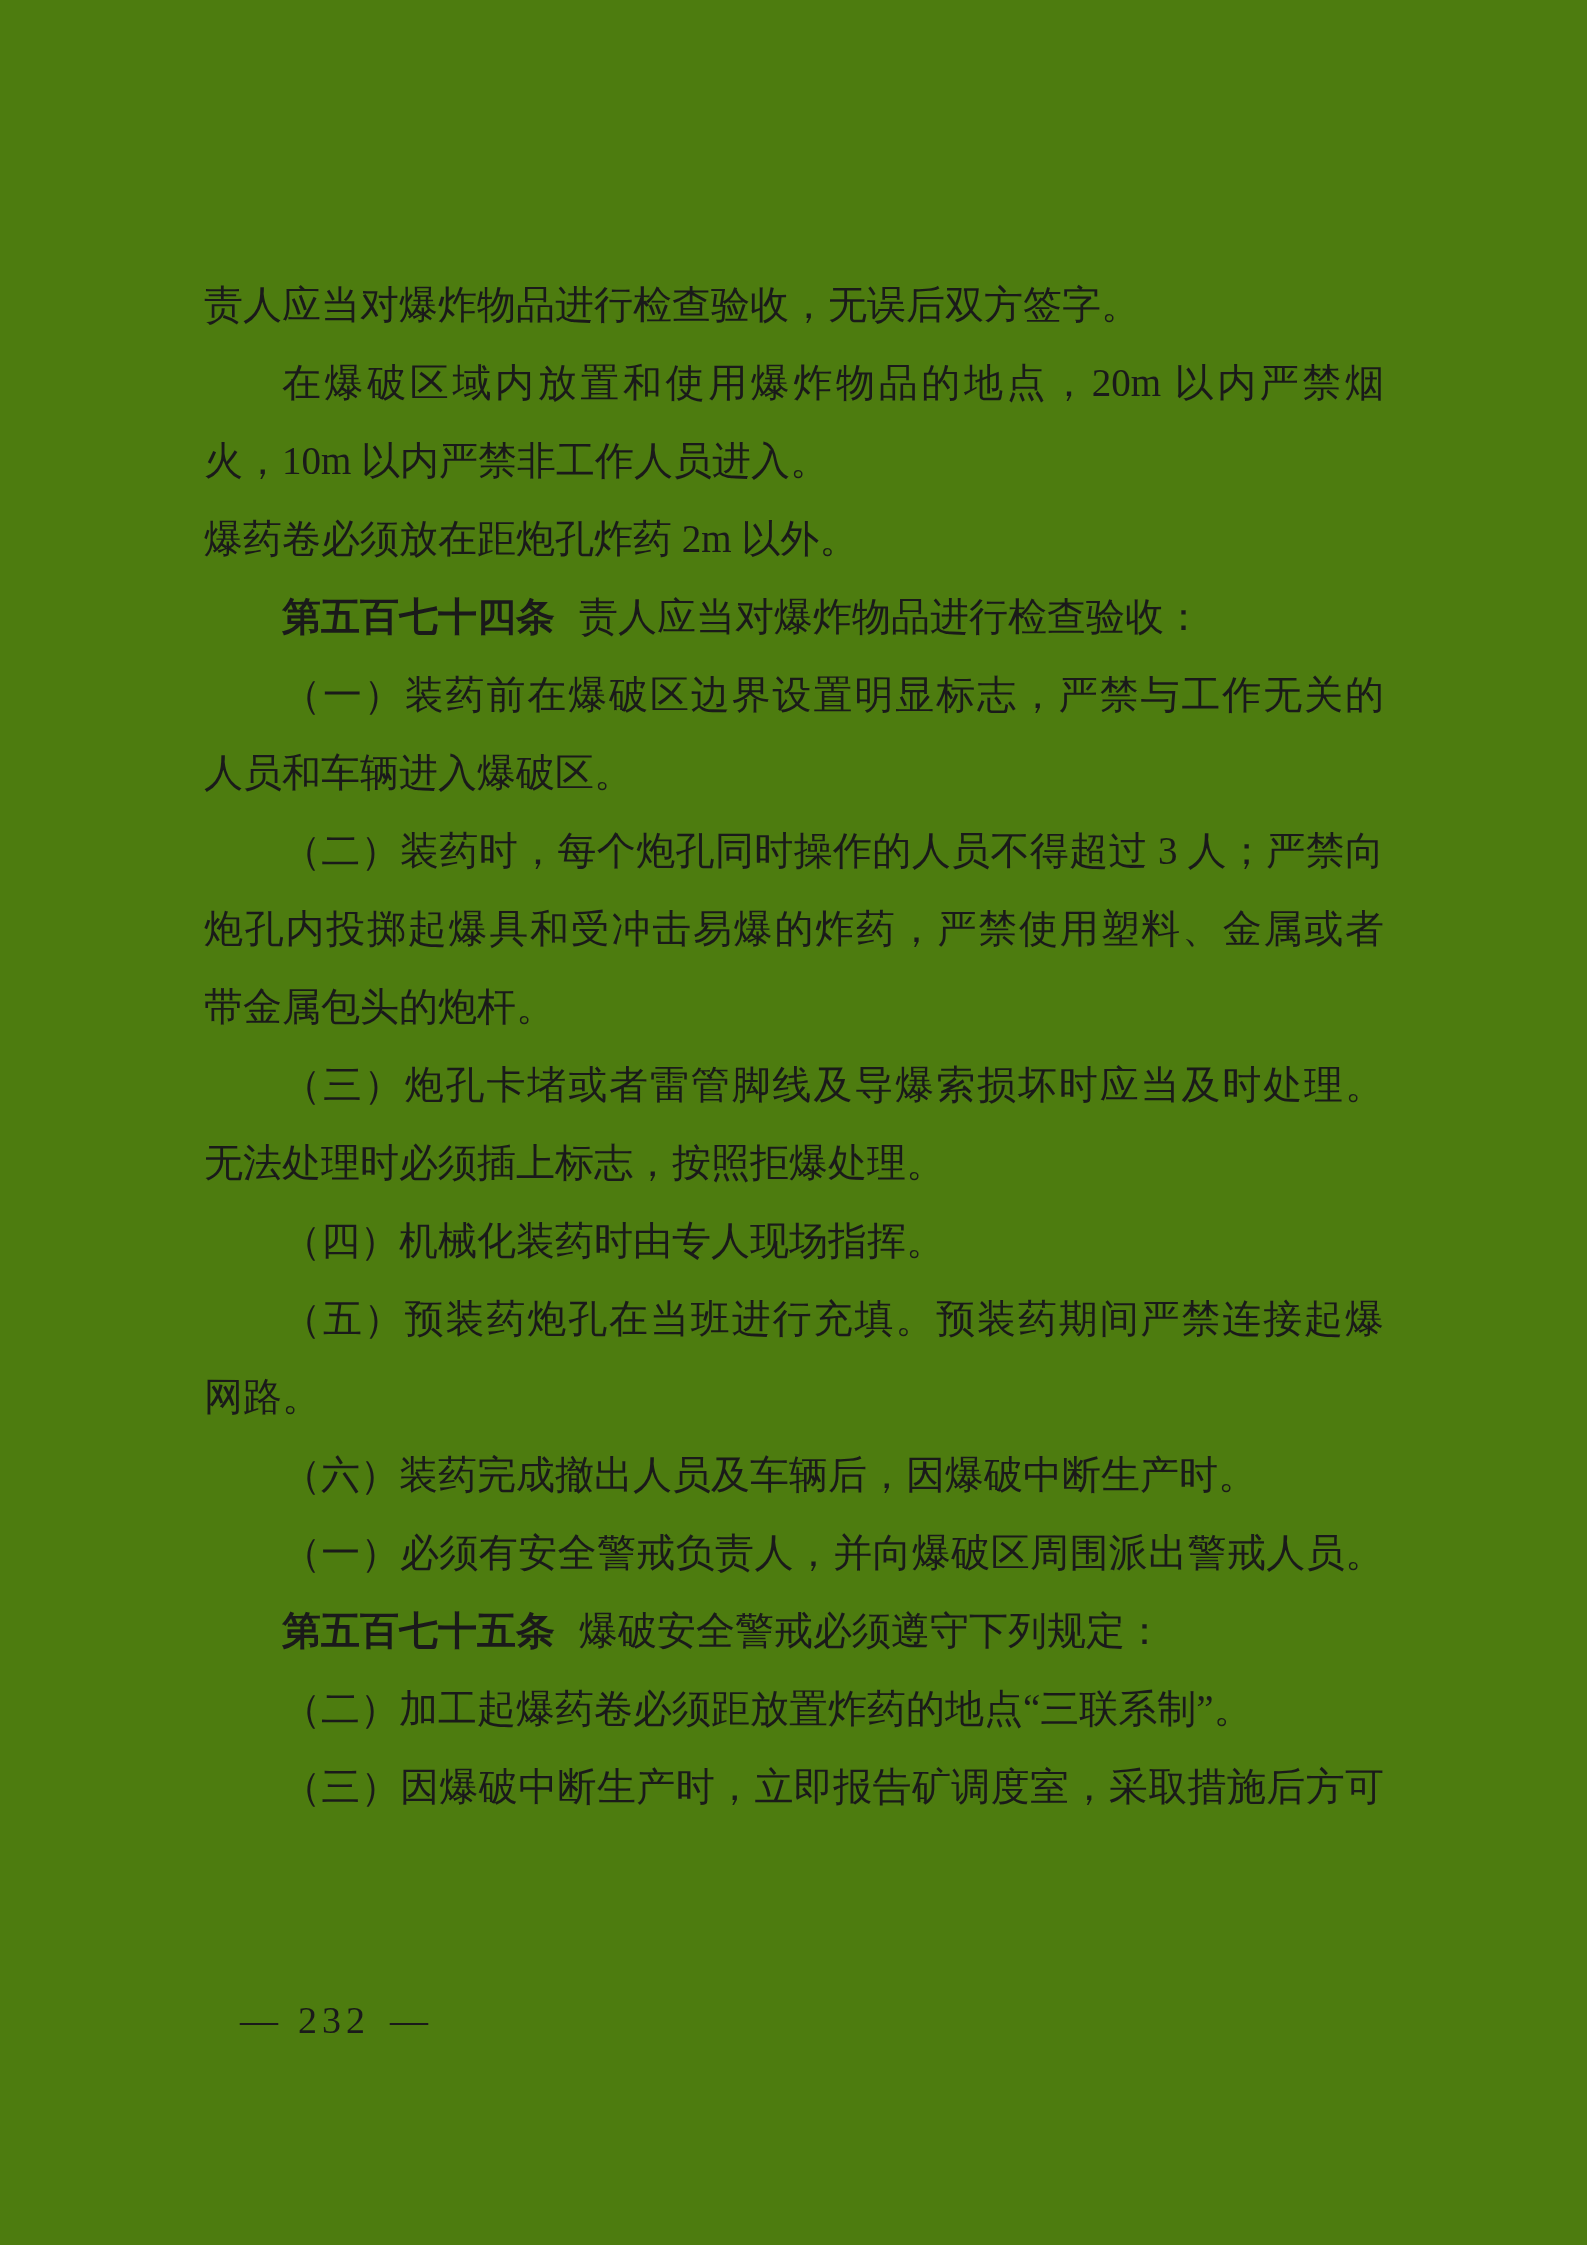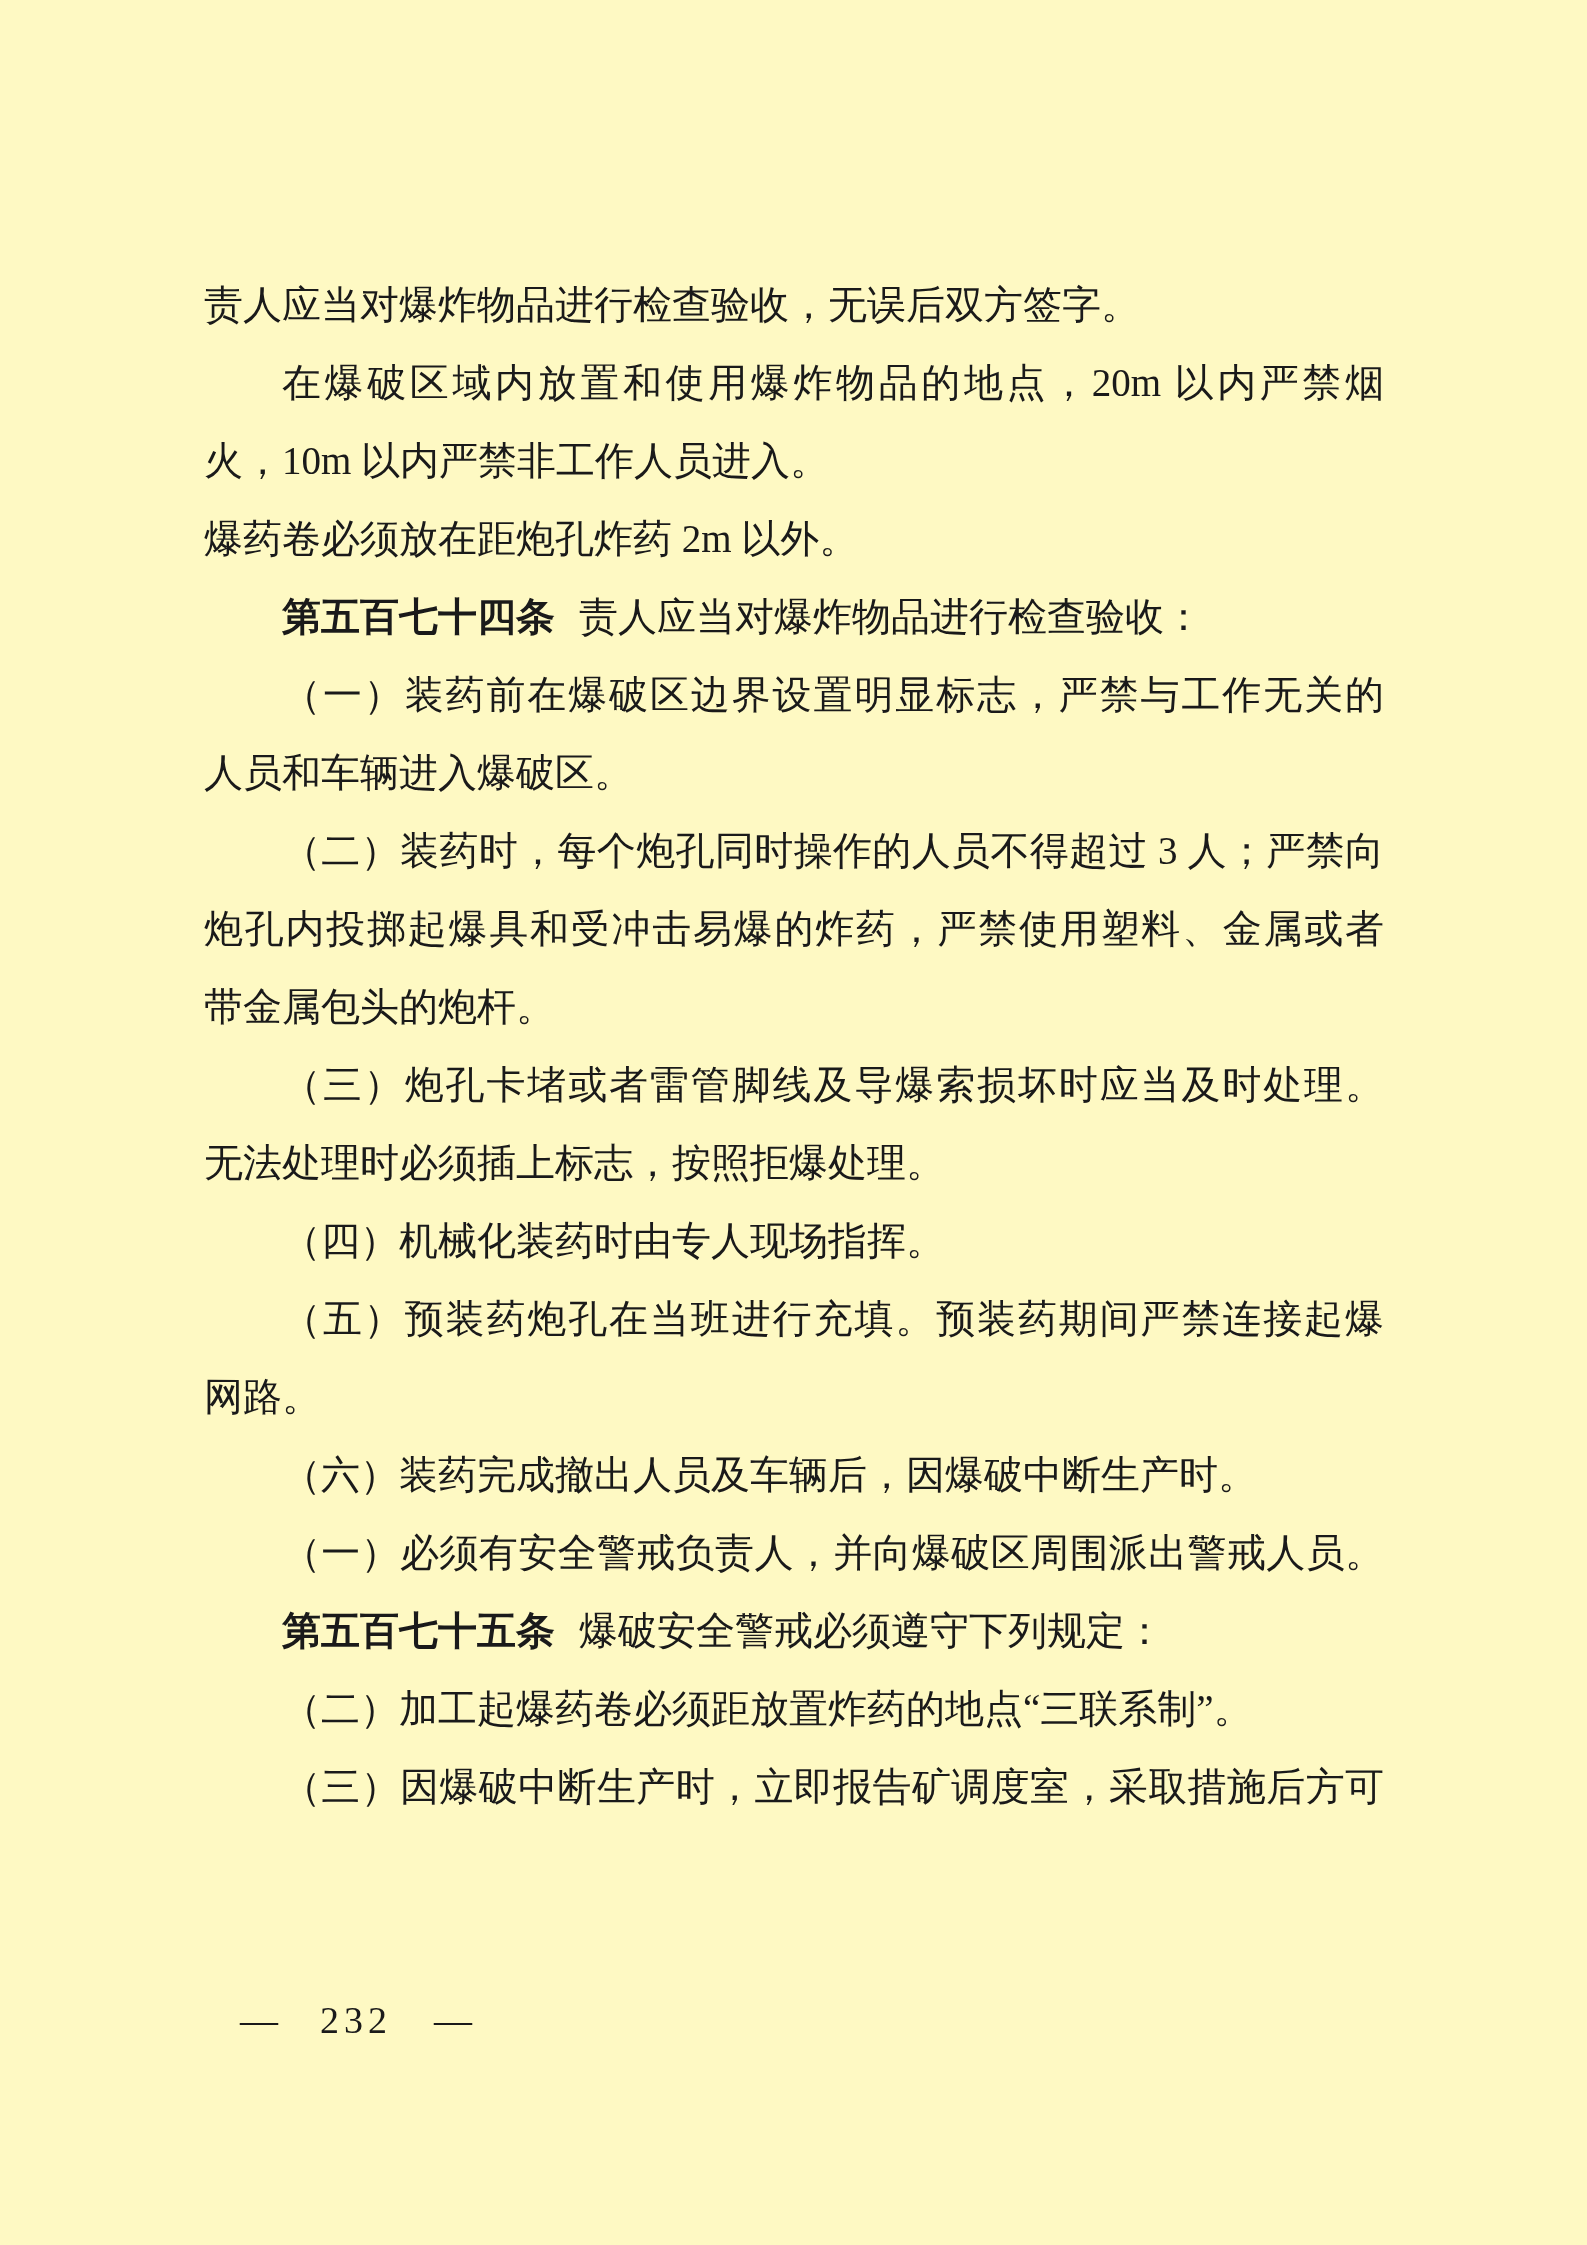--- a/index.html
+++ b/index.html
@@ -14,21 +14,21 @@
     font-family: "Liberation Serif", "DejaVu Serif", serif;
     color: #1a1a1a;
     overflow: hidden;
   }
   .page {
     position: absolute;
     left: 0;
     top: 0;
     width: 1587px;
     height: 2245px;
-    background: #fef9c3;
+    background: #4d7c0f;
   }
   .content {
     position: absolute;
     left: 204px;
     top: 266px;
     width: 1180px;
   }
   .line {
     height: 78px;
     line-height: 78px;
@@ -56,21 +56,21 @@
     height: 56px;
     line-height: 56px;
     padding-left: 36px;
     font-size: 38px;
     box-sizing: border-box;
   }
   .footer .dash {
     letter-spacing: 0;
   }
   .footer .num {
-    margin: 0 42px;
+    margin: 0 20px;
     letter-spacing: 5px;
   }
 </style>
 </head>
 <body>
 
 <div class="page">
   <div class="content">
 
     <div class="line"><span>责人应当对爆炸物品进行检查验收，无误后双方签字。</span></div>

